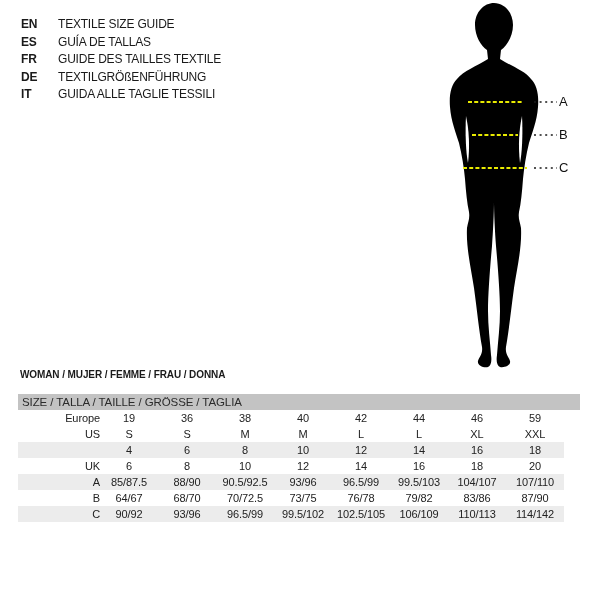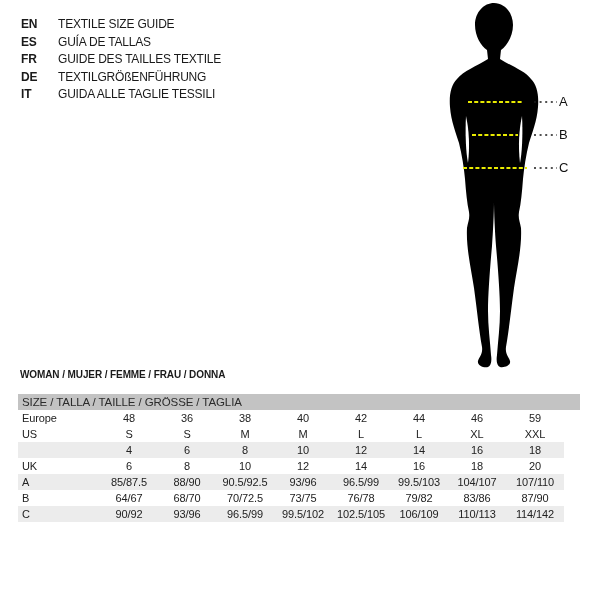--- a/index.html
+++ b/index.html
@@ -19,21 +19,21 @@
   
   .section-title{position:absolute;left:20px;top:369px;font-size:10px;font-weight:700;
     letter-spacing:-0.1px;white-space:nowrap;}
   
   .table-wrap{position:absolute;left:18px;top:394px;width:562px;}
   .table-header{height:16px;line-height:16px;background:#c3c3c3;color:#2b2b2b;
     font-size:11.5px;padding-left:4px;letter-spacing:-0.1px;}
   table.size-table{border-collapse:collapse;table-layout:fixed;width:546px;}
   table.size-table td{height:16px;padding:0;font-size:11px;text-align:center;
     color:#222;letter-spacing:-0.1px;white-space:nowrap;}
-  table.size-table td.row-label{text-align:left;padding-left:4px;}
+  table.size-table td.row-label{text-align:right;padding-left:4px;}
   tr.striped{background:#ececec;}
   
   .legend{position:absolute;left:20px;top:545px;}
   .legend-line{font-size:10.5px;font-weight:700;line-height:14.2px;
     letter-spacing:-0.2px;white-space:nowrap;}
 </style>
 </head>
 <body>
 
 <div class="canvas">
@@ -103,21 +103,21 @@
           <col style="width:58px">
           <col style="width:58px">
         <col style="width:58px">
           <col style="width:58px">
           <col style="width:58px">
           <col style="width:58px">
       </colgroup>
       <tbody id="size-table-body">
           <tr>
             <td class="row-label">Europe</td>
-            <td>48</td>
+            <td>19</td>
             <td>36</td>
             <td>38</td>
             <td>40</td>
             <td>42</td>
             <td>44</td>
             <td>46</td>
             <td>59</td>
           </tr>
           <tr>
             <td class="row-label">US</td>

